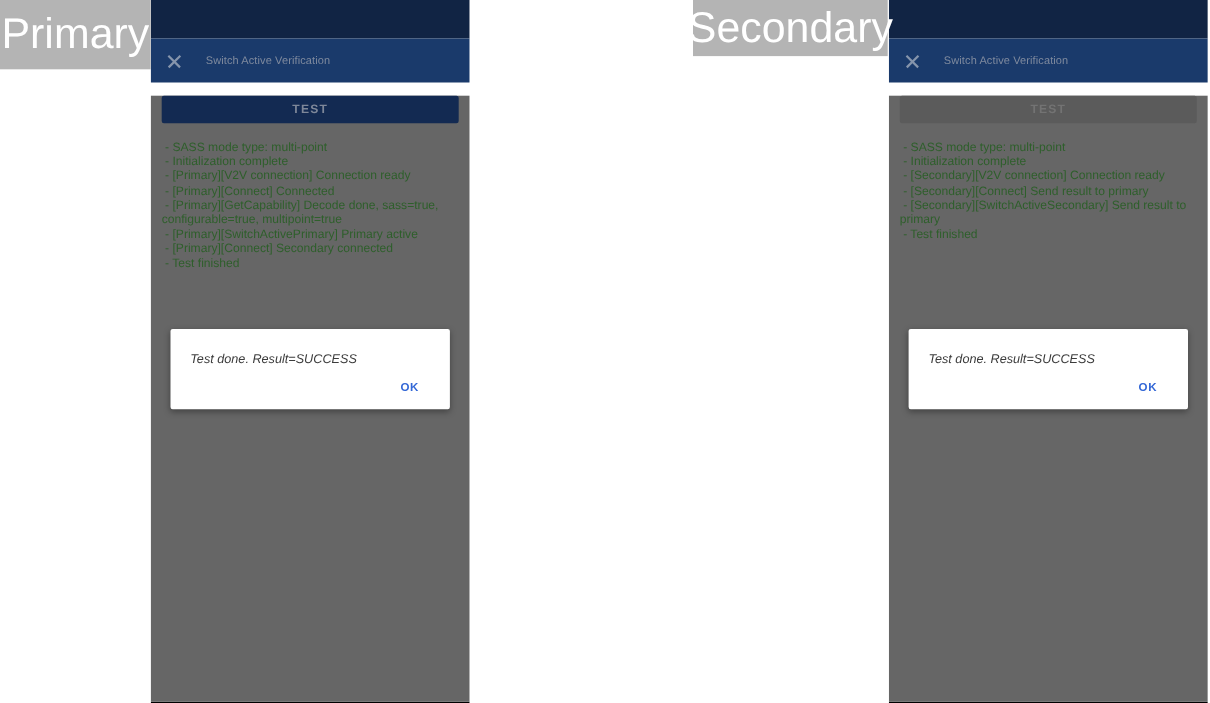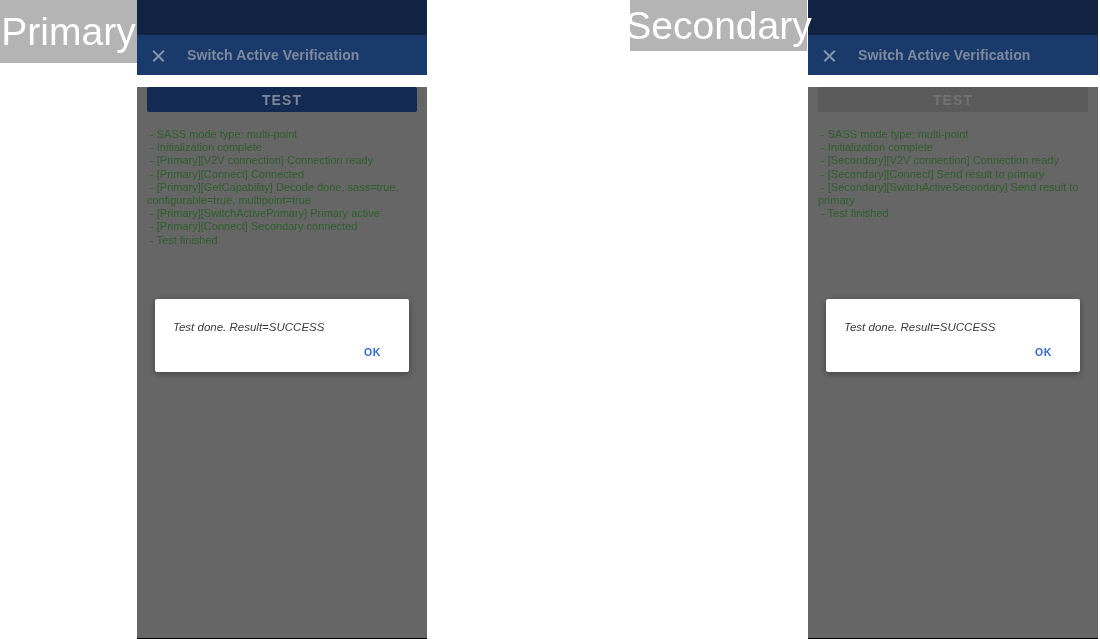--- a/index.html
+++ b/index.html
@@ -54,22 +54,22 @@
     top: 7px;
     width: 15px;
     height: 1.6px;
     background: #c9cdd4;
   }
   .close-icon::before { transform: rotate(45deg); }
   .close-icon::after  { transform: rotate(-45deg); }
 
   .app-bar-title {
     margin-left: 21px;
-    font-size: 14px;
-    font-weight: bold;
+    font-size: 10px;
+    font-weight: normal;
     color: #7f8a9e;
     letter-spacing: .1px;
     white-space: nowrap;
   }
 
   
   .content {
     background: #666666;
     height: 551px;
     position: relative;
@@ -80,21 +80,21 @@
   .test-button {
     display: block;
     width: 100%;
     margin-top: 12px;
     height: 25px;
     line-height: 25px;
     text-align: center;
     border: 0;
     border-radius: 2px;
     font-family: "Liberation Sans", sans-serif;
-    font-size: 14px;
+    font-size: 11px;
     font-weight: bold;
     letter-spacing: 1.1px;
     cursor: pointer;
   }
   .test-button.enabled {
     background: #132a52;
     color: #7e8799;
   }
   .test-button.disabled {
     background: #5b5b5b;

